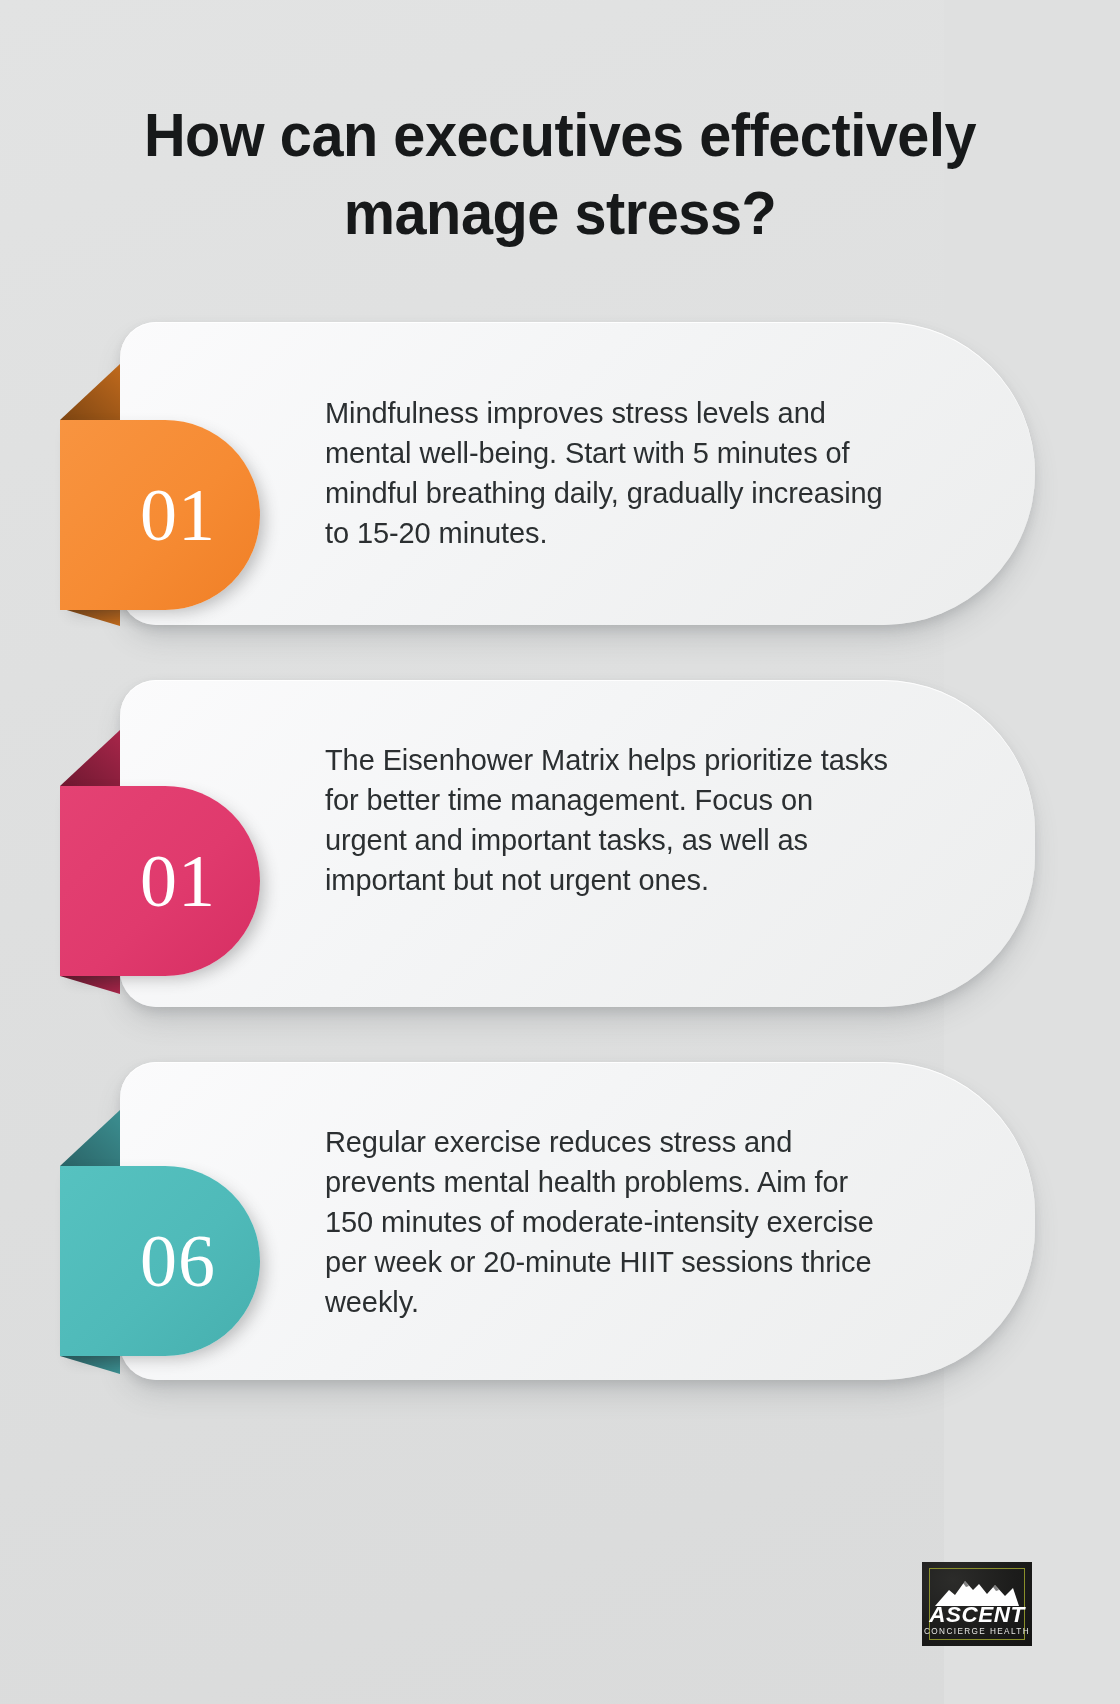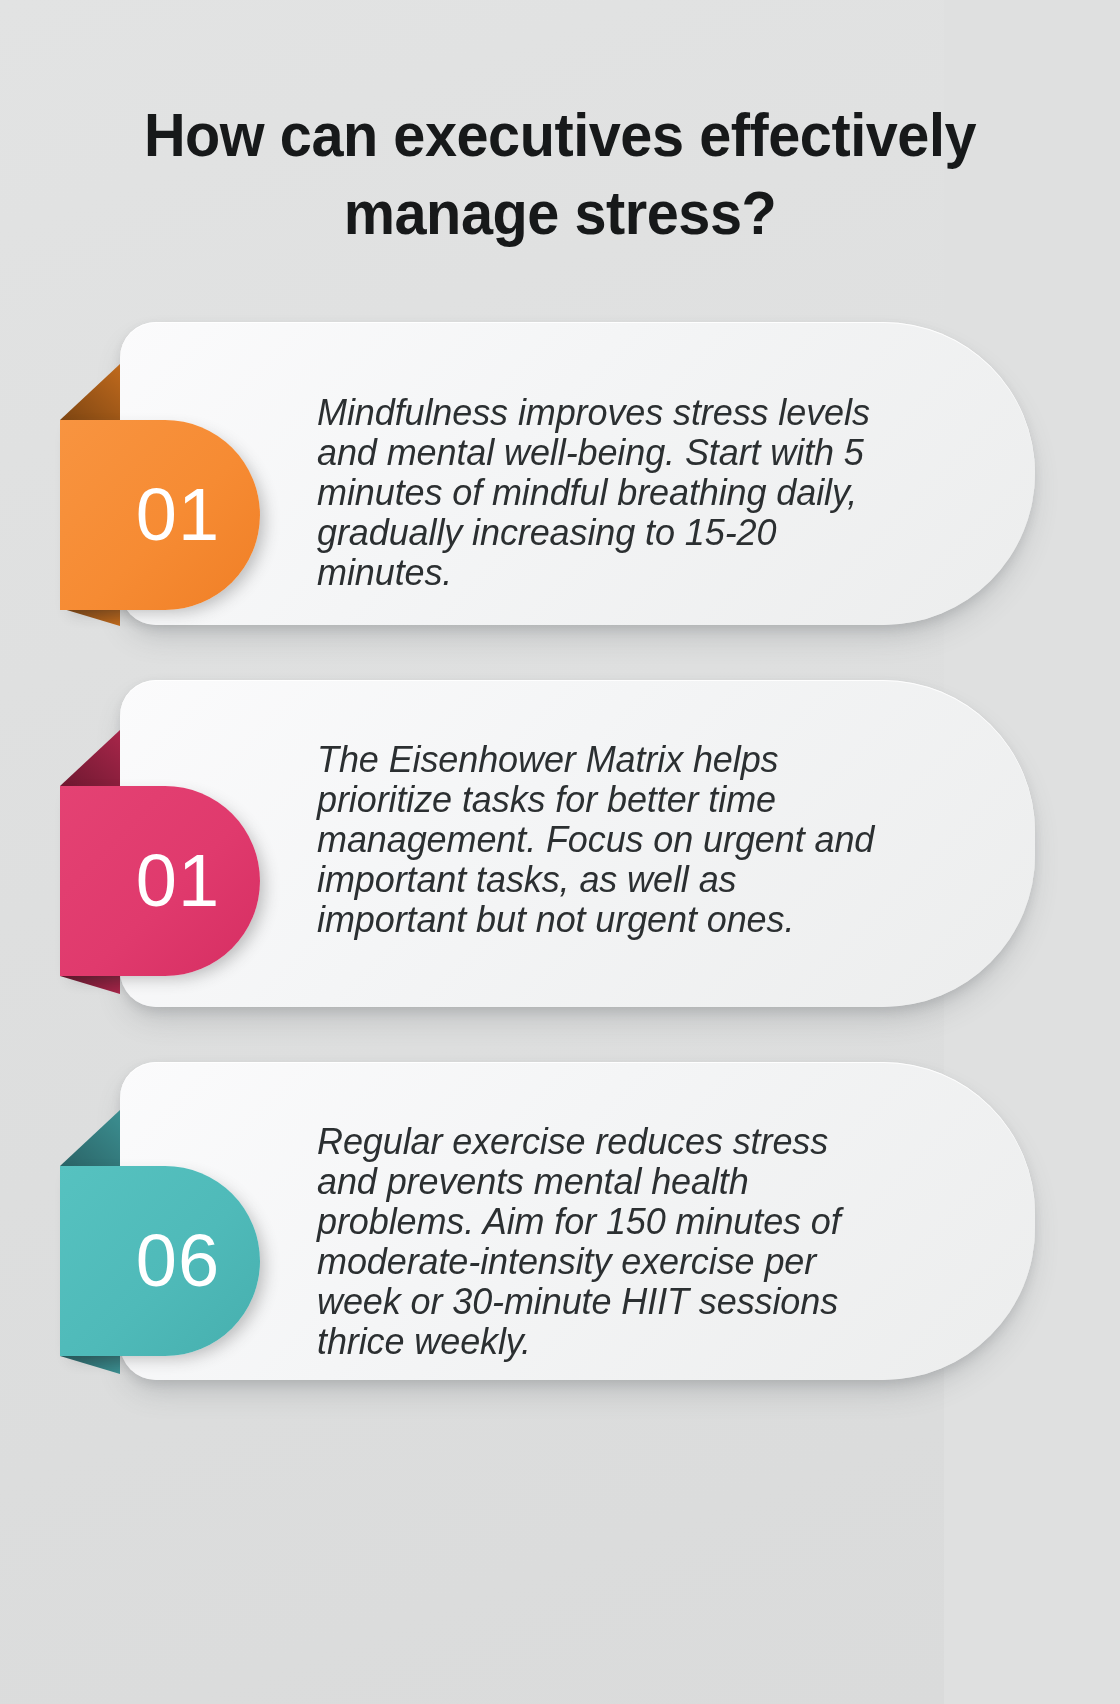--- a/index.html
+++ b/index.html
@@ -64,40 +64,39 @@
     left:60px;
     width:200px;
     border-radius:0 100px 100px 0;
     display:flex;
     align-items:center;
     justify-content:center;
     box-shadow:8px 6px 16px -4px rgba(60,60,60,0.32);
   }
 
   .badge-num {
-    font-family:Liberation Sans, sans-serif;
+    font-family:Liberation Serif, serif;
     font-weight:300;
     font-size:74px;
     line-height:1;
     color:#ffffff;
     letter-spacing:1px;
     transform:translateX(18px);
   }
 
   .card-text {
     position:absolute;
-    left:317px;
+    left:325px;
     width:570px;
     font-family:"Liberation Sans", sans-serif;
     font-weight:400;
-    font-size:36px;
+    font-size:29px;
     line-height:40px;
     color:#2b2f31;
     letter-spacing:-0.1px;
-    font-style:italic;
   }
 
   
   #logo {
     position:absolute;
     left:922px; top:1562px;
     width:110px; height:84px;
     background:
       radial-gradient(ellipse at 28% 22%, #2c2c2a 0%, #1c1c1b 55%, #141413 100%);
     overflow:hidden;
@@ -238,17 +237,27 @@
           </linearGradient>
         </defs>
         <polygon points="0,0 60,0 60,18" fill="url(#fb3)"></polygon>
       </svg>
     </div>
 
     <div class="badge" style="top:1166px; height:190px; background:linear-gradient(135deg,#56C2C0 0%,#4FBAB9 55%,#46AFAE 100%);">
       <span class="badge-num">06</span>
     </div>
 
-    <div class="card-text" style="top:1122px;">Regular exercise reduces stress and prevents mental health problems. Aim for 150 minutes of moderate-intensity exercise per week or 30-minute HIIT sessions thrice weekly.</div>
-  </div>
-
+    <div class="card-text" style="top:1122px;">Regular exercise reduces stress and prevents mental health problems. Aim for 150 minutes of moderate-intensity exercise per week or 20-minute HIIT sessions thrice weekly.</div>
+  </div>
+
+  <div id="logo">
+    <div id="logo-border"></div>
+    <svg id="logo-mtn" viewBox="0 0 84 30">
+      <path d="M0 30 L14 14 L20 19 L30 5 L38 14 L44 8 L52 18 L60 9 L70 20 L78 12 L84 30 Z" fill="#ffffff"></path>
+      <path d="M28 7 L30 5 L34 10 L31 11 Z" fill="#1c1c1b" opacity="0.55"></path>
+      <path d="M58 11 L60 9 L64 14 L61 15 Z" fill="#1c1c1b" opacity="0.55"></path>
+    </svg>
+    <div id="logo-name">ASCENT</div>
+    <div id="logo-tag">CONCIERGE HEALTH</div>
+  </div>
 
 </div>
 
 </body></html>

